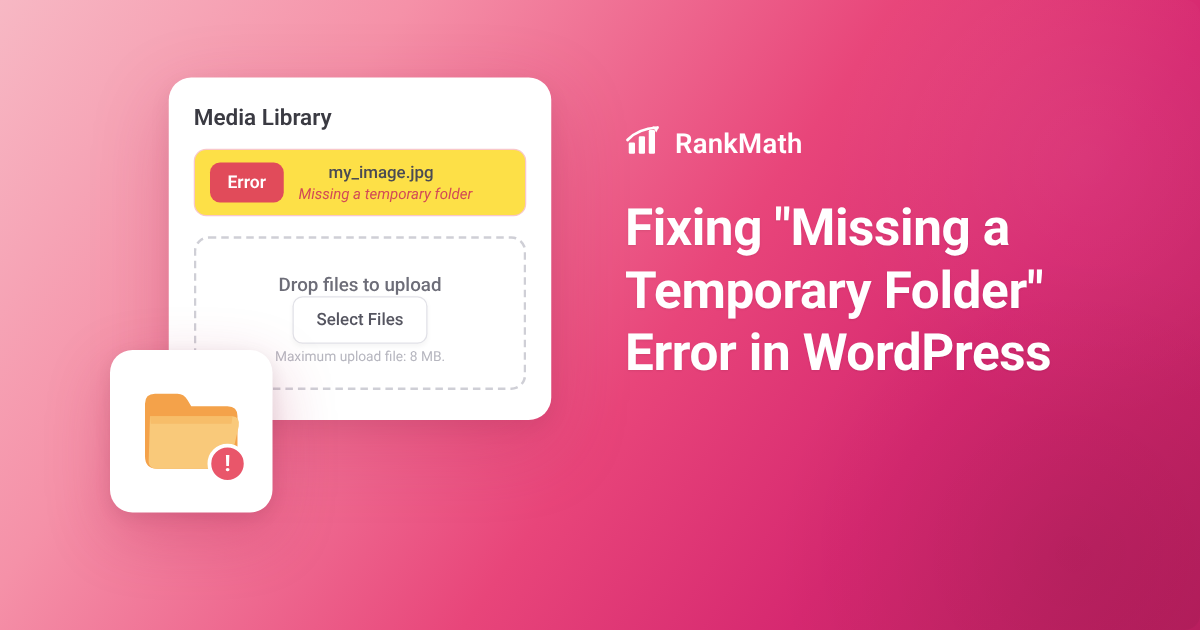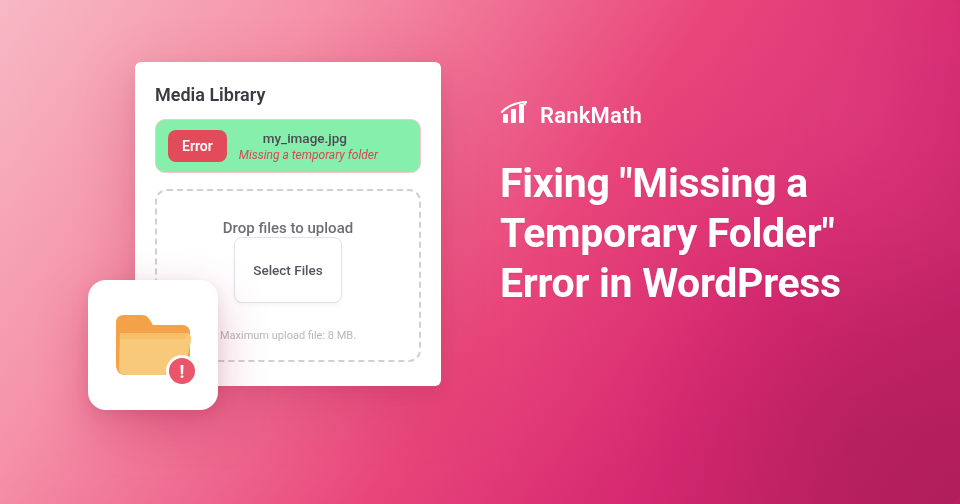--- a/index.html
+++ b/index.html
@@ -33,33 +33,33 @@
       background: radial-gradient(circle, rgba(0,0,0,0.08) 0%, transparent 65%);
       border-radius: 50%;
     }
 
     .card {
       position: absolute;
       left: 135px;
       top: 62px;
       width: 306px;
       background: #fff;
-      border-radius: 6px;
+      border-radius: 18px;
       padding: 22px 20px 24px;
       box-shadow: 0 20px 60px rgba(180, 30, 80, 0.25), 0 6px 18px rgba(0,0,0,0.06);
       z-index: 2;
     }
     .card-title {
       font-size: 18px;
       font-weight: 600;
       color: #3a3a42;
       margin-bottom: 14px;
     }
     .error-box {
-      background: #86efac;
+      background: #fde047;
       border: 1px solid #f8c7ca;
       border-radius: 10px;
       padding: 10px 12px;
       display: flex;
       align-items: center;
       gap: 12px;
       margin-bottom: 16px;
     }
     .error-badge {
       background: #e14b5a;
@@ -97,30 +97,30 @@
       font-size: 11px;
       color: #a9a9b2;
       letter-spacing: 1px;
       margin: 8px 0 10px;
     }
     .select-btn {
       display: inline-block;
       background: #fff;
       border: 1px solid #e1e1e7;
       border-radius: 8px;
-      padding: 24px 18px;
+      padding: 10px 18px;
       font-size: 13.5px;
       color: #555560;
       font-weight: 500;
       box-shadow: 0 2px 4px rgba(0,0,0,0.04);
     }
     .maxnote {
       font-size: 11px;
       color: #b6b6bf;
-      margin-top: 26px;
+      margin-top: 4px;
     }
 
     .folder-tile {
       position: absolute;
       left: 88px;
       top: 280px;
       width: 130px;
       height: 130px;
       background: #fff;
       border-radius: 18px;

